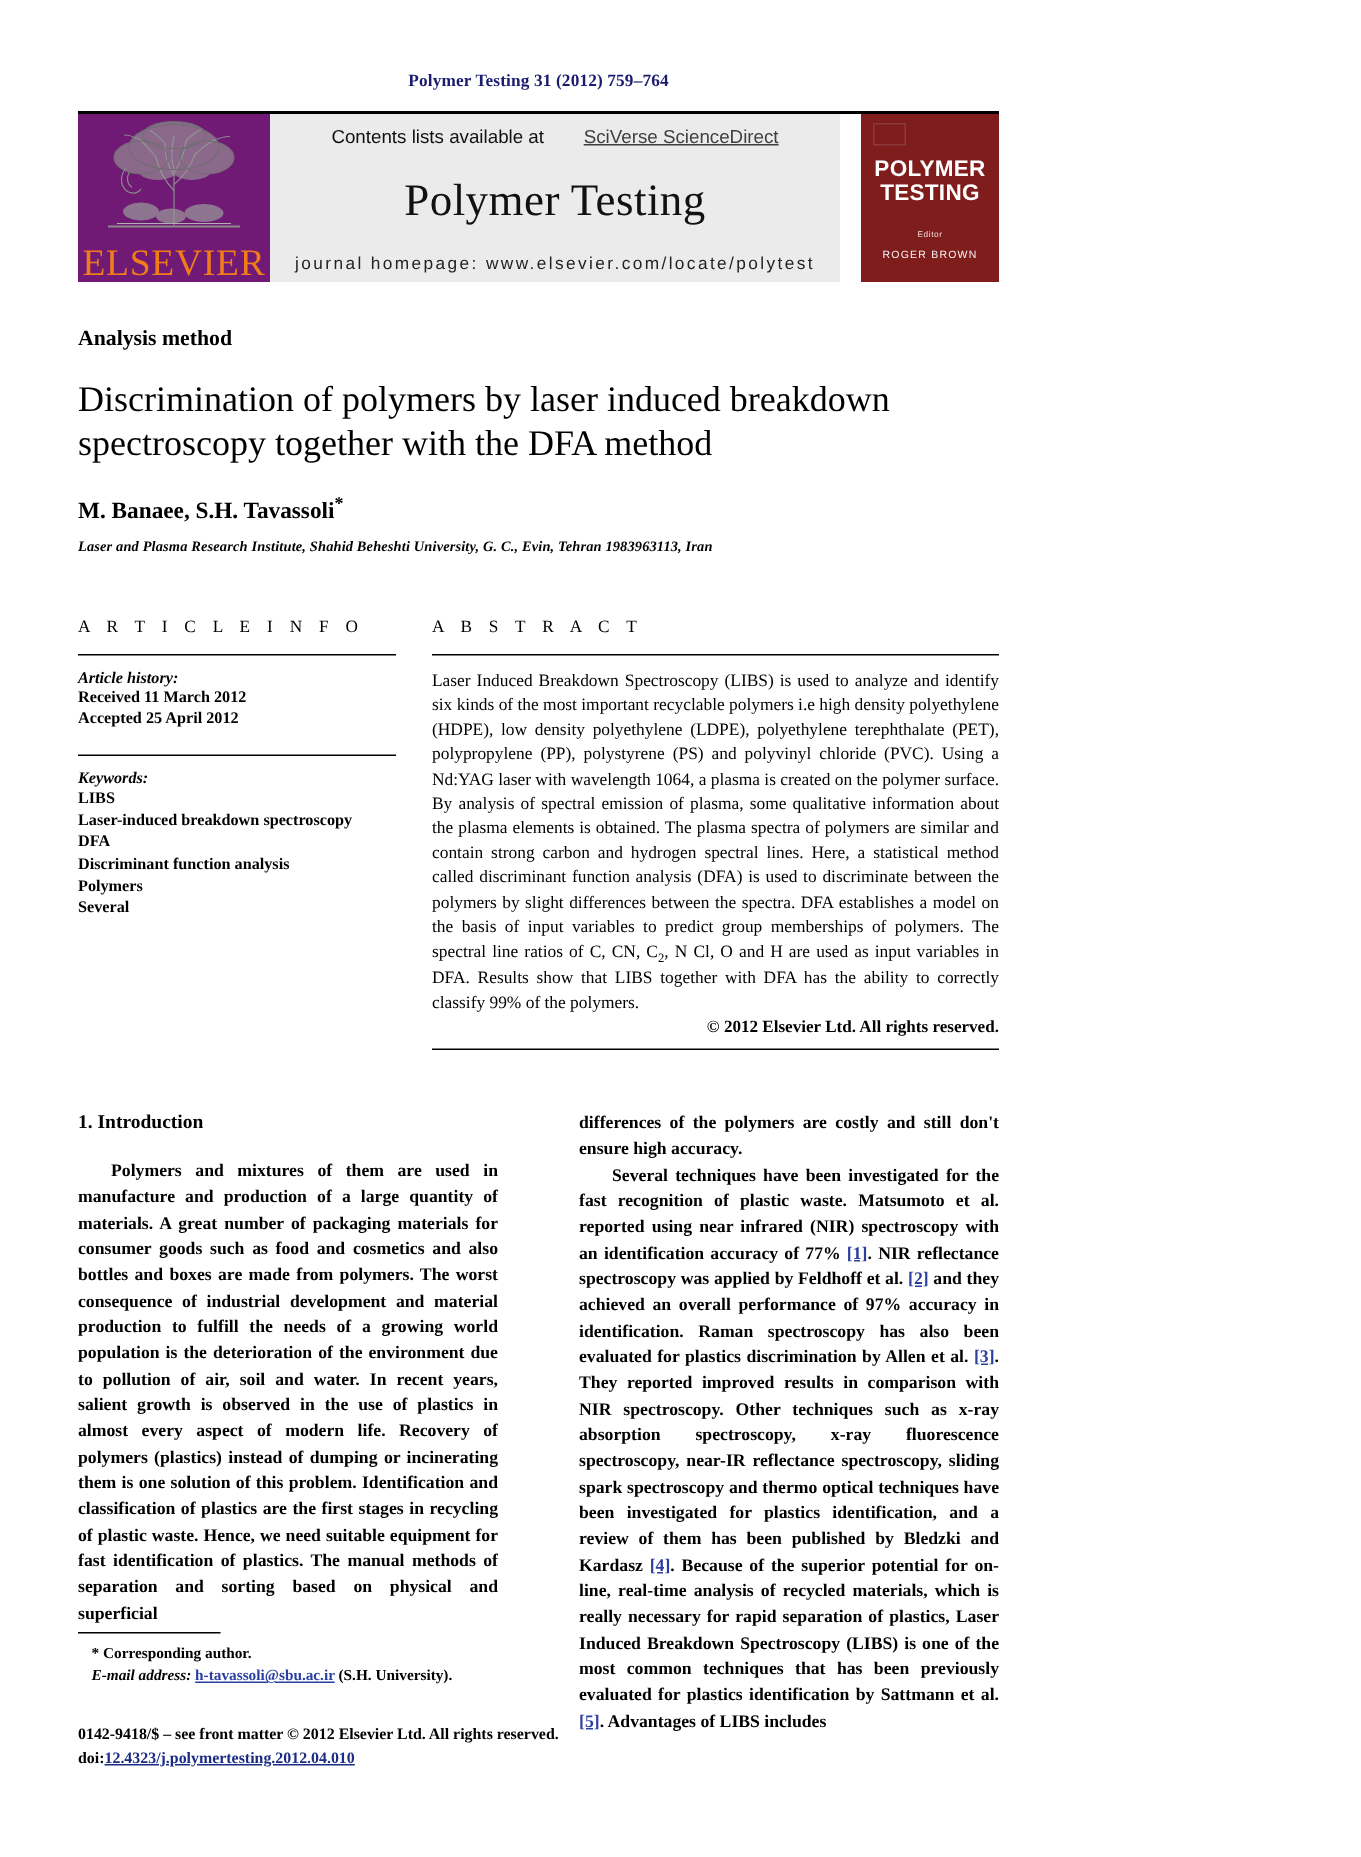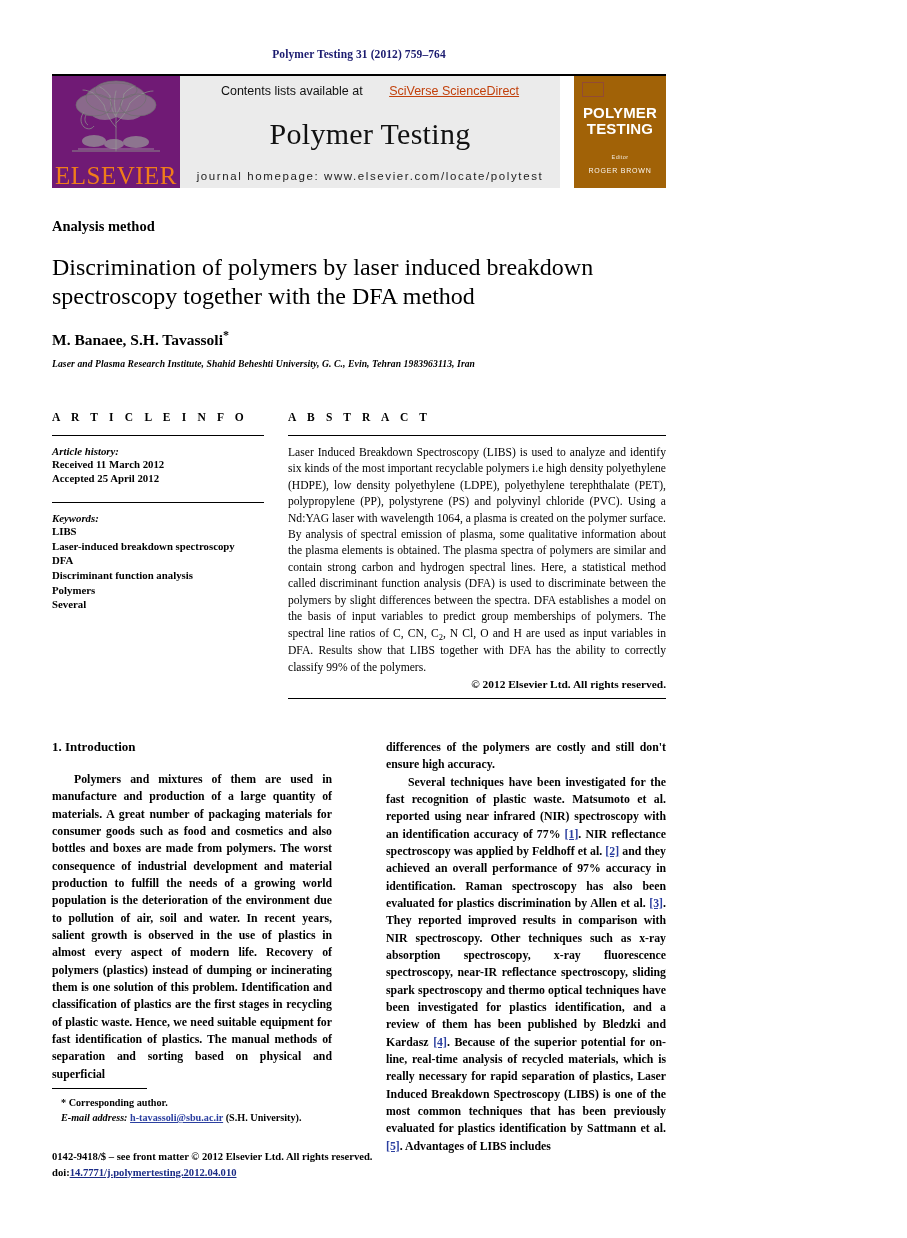--- a/index.html
+++ b/index.html
@@ -70,38 +70,38 @@
     justify-content: space-between;
     align-items: center;
     padding: 8px 0 6px 0;
     box-sizing: border-box;
   }
   .contents-line {
     font-family: "Liberation Sans", "DejaVu Sans", sans-serif;
     font-size: 12.5px;
     color: #111;
   }
-  .contents-line .sd-link { color: #c2410c; margin-left: 23px; }
+  .contents-line .sd-link { color: #404040; margin-left: 23px; }
   .journal-name {
     font-family: "Liberation Serif", "DejaVu Serif", serif;
     font-size: 30px;
     color: #111;
     letter-spacing: 0.3px;
   }
   .homepage-line {
     font-family: "Liberation Sans", "DejaVu Sans", sans-serif;
     font-size: 11.5px;
     color: #222;
     letter-spacing: 1.6px;
   }
   .cover-cell {
     width: 92px;
     flex: 0 0 92px;
     margin-left: 14px;
-    background: #a16207;
+    background: #7f1d1d;
     color: #fff;
     display: flex;
     flex-direction: column;
     align-items: center;
     box-sizing: border-box;
     padding: 6px 4px;
     position: relative;
   }
   .cover-topbadge {
     width: 20px; height: 13px;
@@ -172,21 +172,21 @@
     flex: 0 0 236px;
     padding-right: 24px;
     box-sizing: border-box;
   }
   .col-abstract {
     flex: 1 1 auto;
     box-sizing: border-box;
   }
   .head-spaced {
     font-size: 11.5px;
-    font-weight: bold;
+    font-weight: normal;
     letter-spacing: 4.2px;
     font-family: "Liberation Serif", "DejaVu Serif", serif;
   }
   .rule-thick {
     border-top: 1.6px solid #000;
     margin-top: 12px;
     margin-bottom: 9px;
   }
   .rule-thin {
     border-top: 1.1px solid #000;
@@ -419,17 +419,17 @@
     <div class="footnote-line">
       <span class="fn-italic">E-mail address:</span>
       <a class="email-link" href="#">h-tavassoli@sbu.ac.ir</a>
       <span>(S.H. University).</span>
     </div>
   </div>
 
   <div class="bottom-matter">
     <div class="bm-line">0142-9418/$ – see front matter © 2012 Elsevier Ltd. All rights reserved.</div>
     <div class="bm-line">
-      <span>doi:</span><a class="doi-link" href="#">14.7771/j.polymertesting.2012.04.010</a>
+      <span>doi:</span><a class="doi-link" href="#">12.4323/j.polymertesting.2012.04.010</a>
     </div>
   </div>
 
 </div>
 
 </body></html>

